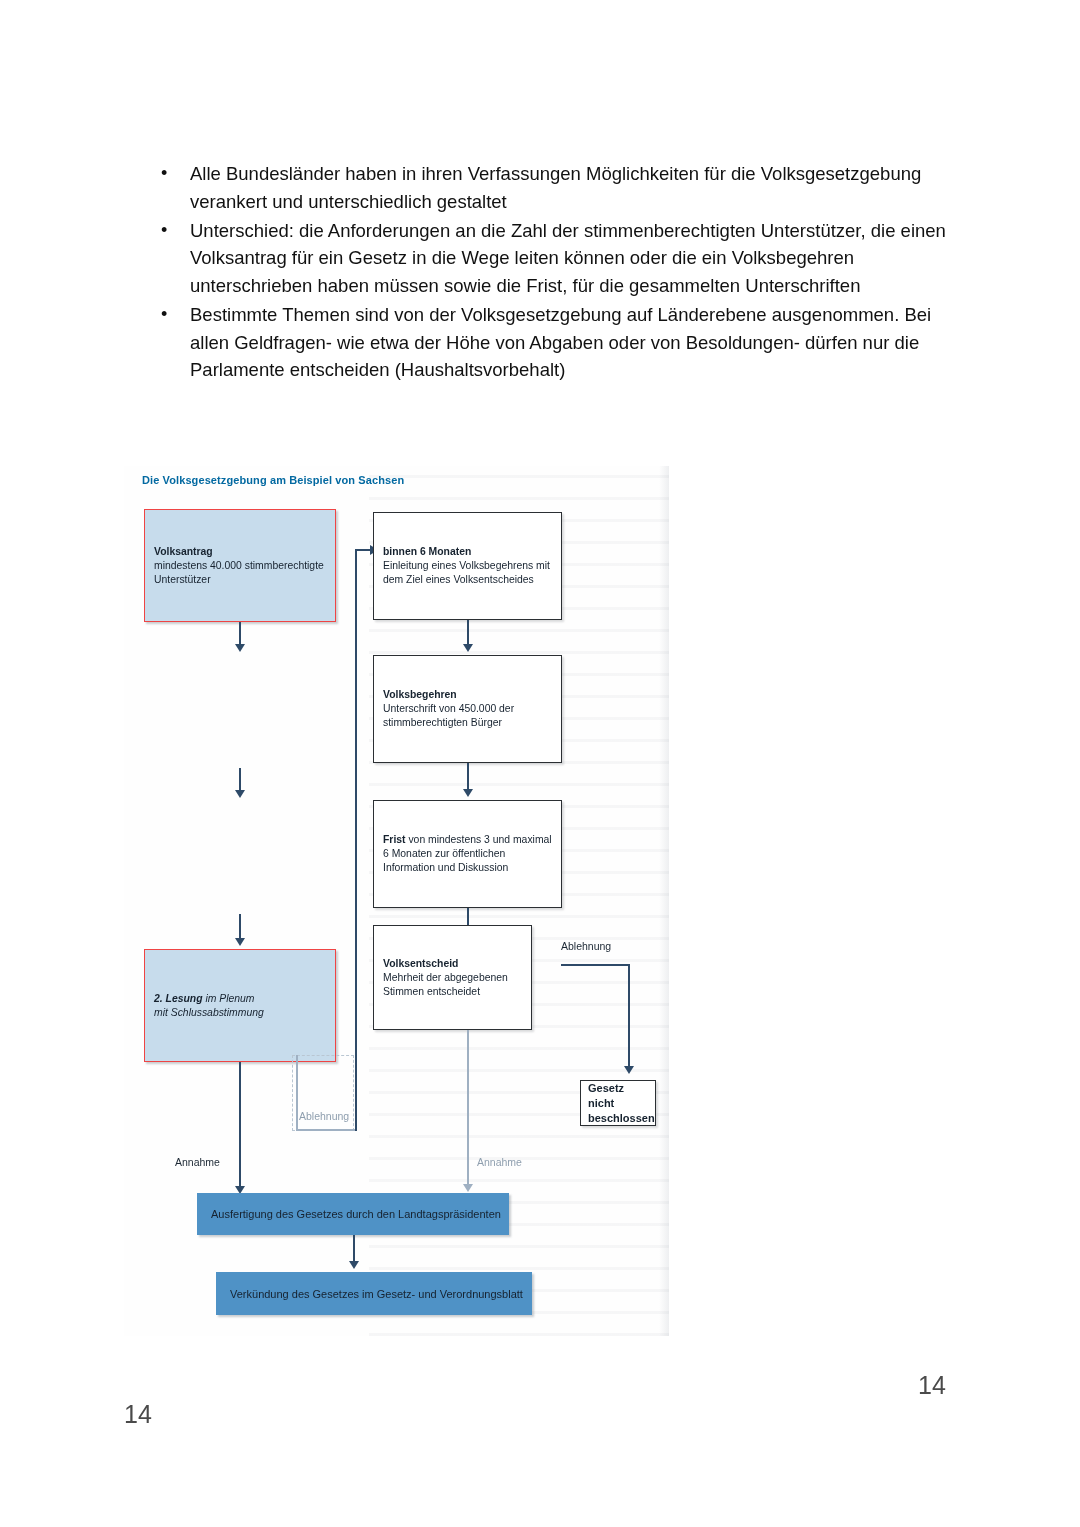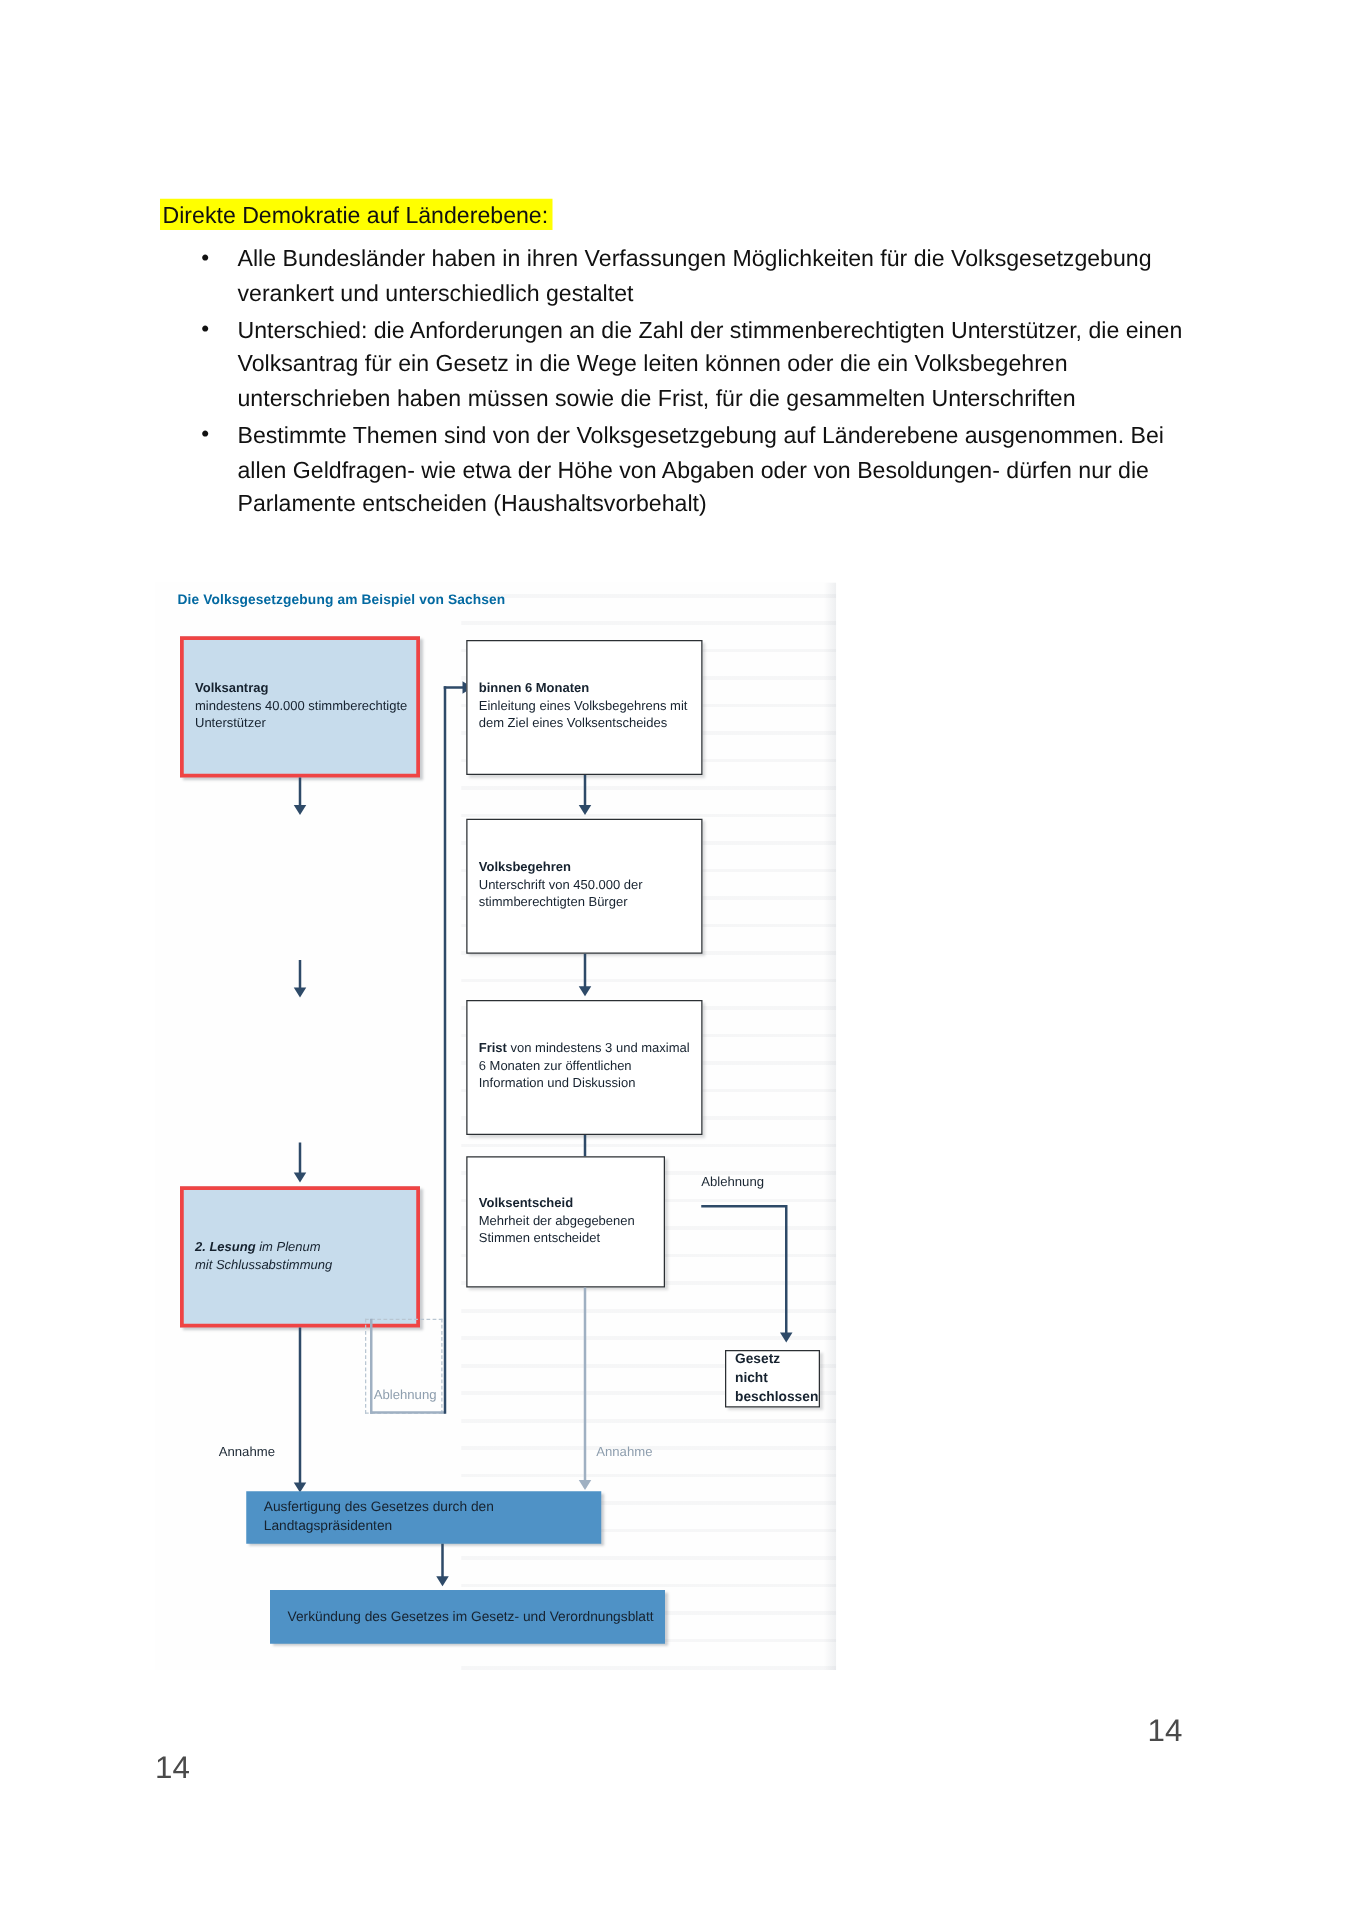--- a/index.html
+++ b/index.html
@@ -110,21 +110,21 @@
     left: 9px;
     right: 7px;
     top: 50%;
     transform: translateY(-50%);
   }
   .node b { font-weight: bold; }
 
   .node.blue {
     background: #c7dcec;
     box-shadow: 2px 2px 2px rgba(80,90,100,0.30);
-    border: 3px solid #ef4444;
+    border: 1px solid #ef4444;
   }
   .node.white {
     background: #ffffff;
     border: 1.4px solid #2b2f33;
     box-shadow: 2px 2px 2px rgba(90,95,100,0.22);
   }
   .node.bar {
     background: #4f92c6;
     color: #16222f;
     box-shadow: 2px 2px 2px rgba(80,90,100,0.30);
@@ -183,23 +183,20 @@
     color: #4a4a4a;
     font-family: "Liberation Sans", sans-serif;
   }
   #pagenum-right { left: 918px; top: 1371px; }
   #pagenum-left  { left: 124px;  top: 1400px; }
 </style>
 </head>
 <body>
 
 <div id="notes">
-  <div id="heading-line">
-    <span class="hl">Direkte Demokratie auf Länderebene:</span>
-  </div>
 
   <ul id="bullets">
     <li>
       <span class="dot">•</span>
       <span>Alle Bundesländer haben in ihren Verfassungen Möglichkeiten für die Volksgesetzgebung verankert und unterschiedlich gestaltet</span>
     </li>
     <li>
       <span class="dot">•</span>
       <span>Unterschied: die Anforderungen an die Zahl der stimmenberechtigten Unterstützer, die einen Volksantrag für ein Gesetz in die Wege leiten können oder die ein Volksbegehren unterschrieben haben müssen sowie die Frist, für die gesammelten Unterschriften</span>
     </li>
@@ -299,21 +296,21 @@
     <div class="inner">
       <span>Gesetz nicht</span><br>
       <span>beschlossen</span>
     </div>
   </div>
 
   <div class="line v faint" style="left:343px; top:564px; height:160px;"></div>
   <div class="arrow faint" style="left:339px; top:718px;"></div>
   <div class="edgelabel faint" style="left:353px; top:690px;">Annahme</div>
 
-  <div class="node bar" style="left:73px; top:727px; width:284px; height:42px;">
+  <div class="node bar" style="left:73px; top:727px; width:312px; height:42px;">
     <div class="inner">Ausfertigung des Gesetzes durch den Landtagspräsidenten</div>
   </div>
 
   <div class="line v" style="left:229px; top:769px; height:28px;"></div>
   <div class="arrow" style="left:225px; top:795px;"></div>
 
   <div class="node bar" style="left:73px; top:806px; width:316px; height:43px;margin-left:19px;">
     <div class="inner">Verkündung des Gesetzes im Gesetz- und Verordnungsblatt</div>
   </div>
 </div>

